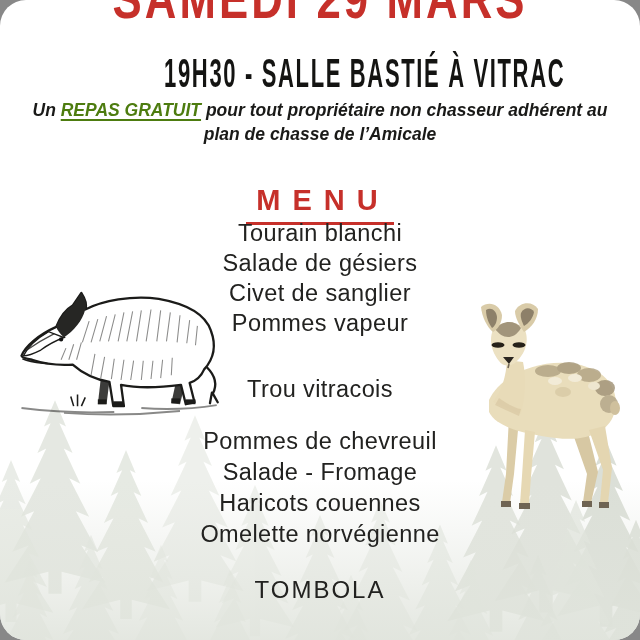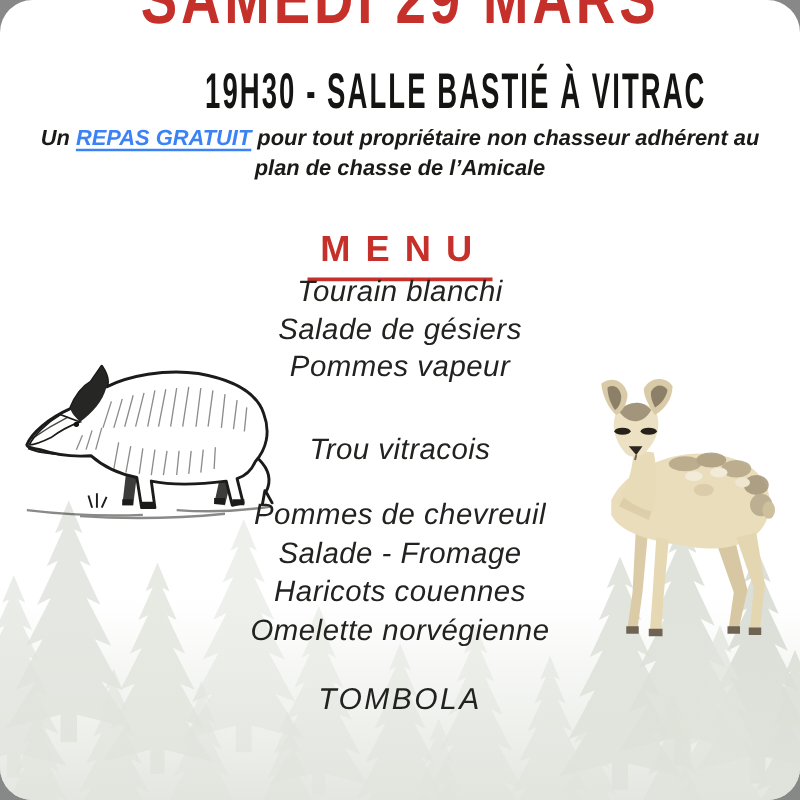--- a/index.html
+++ b/index.html
@@ -23,35 +23,35 @@
   .time-place{
     top:51px;width:100%;text-align:center;z-index:6;
     font-weight:700;font-size:40px;color:#141412;white-space:nowrap;
   }
   .time-place .cond{display:inline-block;transform:scaleX(.55);letter-spacing:3px;}
   .lead{
     top:99px;width:100%;text-align:center;z-index:6;
     font-weight:700;font-style:italic;font-size:17.5px;line-height:23.5px;color:#1a1a18;
   }
   .lead .hl{
-    color:#3b82f6;
+    color:#4d7c0f;
     text-decoration:underline;
     text-decoration-thickness:2px;
     text-underline-offset:3px;
   }
   .menu-heading-row{top:184px;width:100%;text-align:center;z-index:6;}
   .menu-heading{
     display:inline-block;
     font-weight:700;font-size:29px;letter-spacing:12px;color:#c6302a;
     border-bottom:3.5px solid #c6302a;
     padding:0 4px 5px 10px;
   }
   
   .menu{top:218px;width:100%;text-align:center;z-index:6;}
-  .menu ul{list-style:none;margin:0;padding:0;font-style:italic;}
+  .menu ul{list-style:none;margin:0;padding:0;}
   .menu li{
     font-size:23.5px;line-height:30px;color:#222220;letter-spacing:.4px;
   }
   .menu .g2{margin-top:36px;}
   .menu .g3{margin-top:22px;}
   .menu .g3 li{line-height:31px;}
   .menu .g4{margin-top:26px;}
   .menu .g5{margin-top:25px;}
   .menu .g5 li{letter-spacing:2px;font-size:24px;}
   
@@ -214,20 +214,21 @@
   </div>
 
   <div class="layer menu-heading-row">
     <span class="menu-heading">MENU</span>
   </div>
 
   <div class="layer menu">
     <ul class="g1">
       <li>Tourain blanchi</li>
       <li>Salade de gésiers</li>
+      <li>Civet de sanglier</li>
       <li>Pommes vapeur</li>
     </ul>
     <ul class="g2">
       <li>Trou vitracois</li>
     </ul>
     <ul class="g3">
       <li>Pommes de chevreuil</li>
       <li>Salade - Fromage</li>
       <li>Haricots couennes</li>
       <li>Omelette norvégienne</li>

